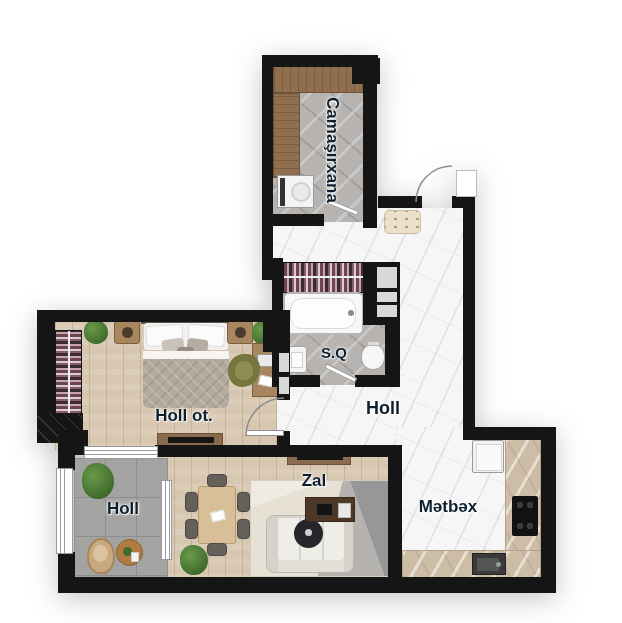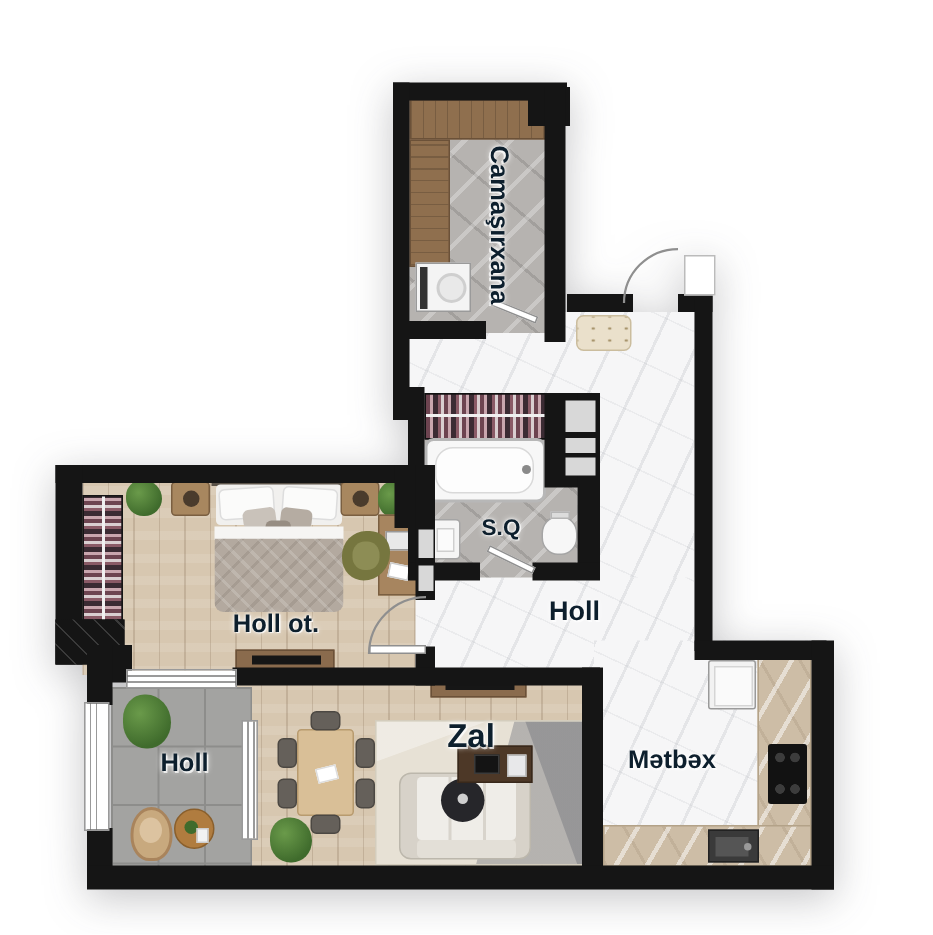--- a/index.html
+++ b/index.html
@@ -223,17 +223,17 @@
   <svg class="overlay" viewBox="0 0 622 623" width="622" height="623">
     <path d="M 416 202 A 36 36 0 0 1 452 166" fill="none" stroke="#8f8f8f" stroke-width="1.5"></path>
     <path d="M 246 436 A 38 38 0 0 1 284 398" fill="none" stroke="#8f8f8f" stroke-width="1.5"></path>
   </svg>
 
   <div class="lbl" style="left:332px;top:150px;transform:translate(-50%,-50%) rotate(90deg);font-size:17px;">Camaşırxana</div>
   <div class="lbl" style="left:334px;top:352px;transform:translate(-50%,-50%);font-size:15px;">S.Q</div>
   <div class="lbl" style="left:383px;top:408px;transform:translate(-50%,-50%);font-size:18px;">Holl</div>
   <div class="lbl" style="left:184px;top:416px;transform:translate(-50%,-50%);font-size:17px;">Holl ot.</div>
   <div class="lbl" style="left:123px;top:509px;transform:translate(-50%,-50%);font-size:17px;">Holl</div>
-  <div class="lbl" style="left:314px;top:491px;transform:translate(-50%,-50%);font-size:22px;">Zal</div>
+  <div class="lbl" style="left:314px;top:481px;transform:translate(-50%,-50%);font-size:17px;">Zal</div>
   <div class="lbl" style="left:448px;top:507px;transform:translate(-50%,-50%);font-size:17px;">Mətbəx</div>
 
 </div>
 </div>
 
 </body></html>

